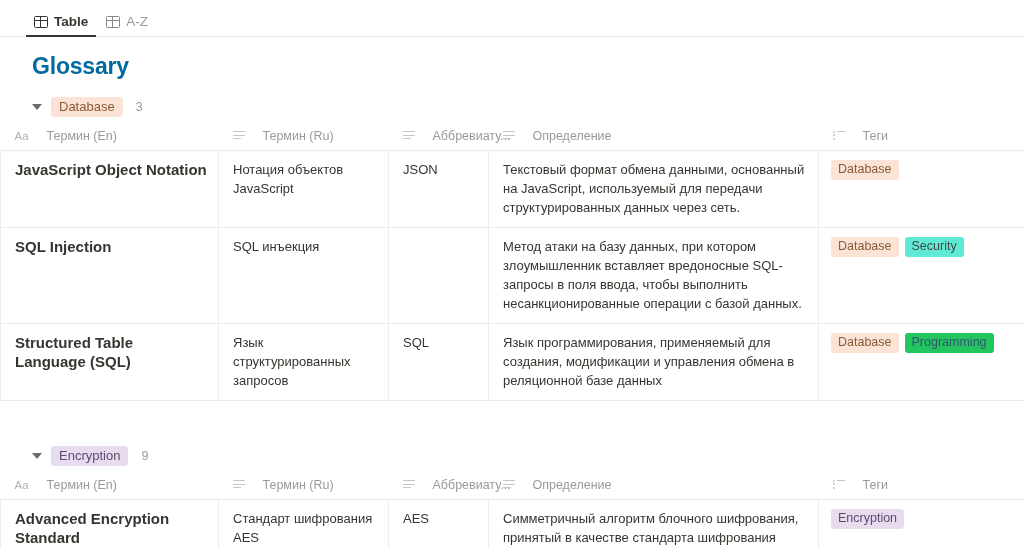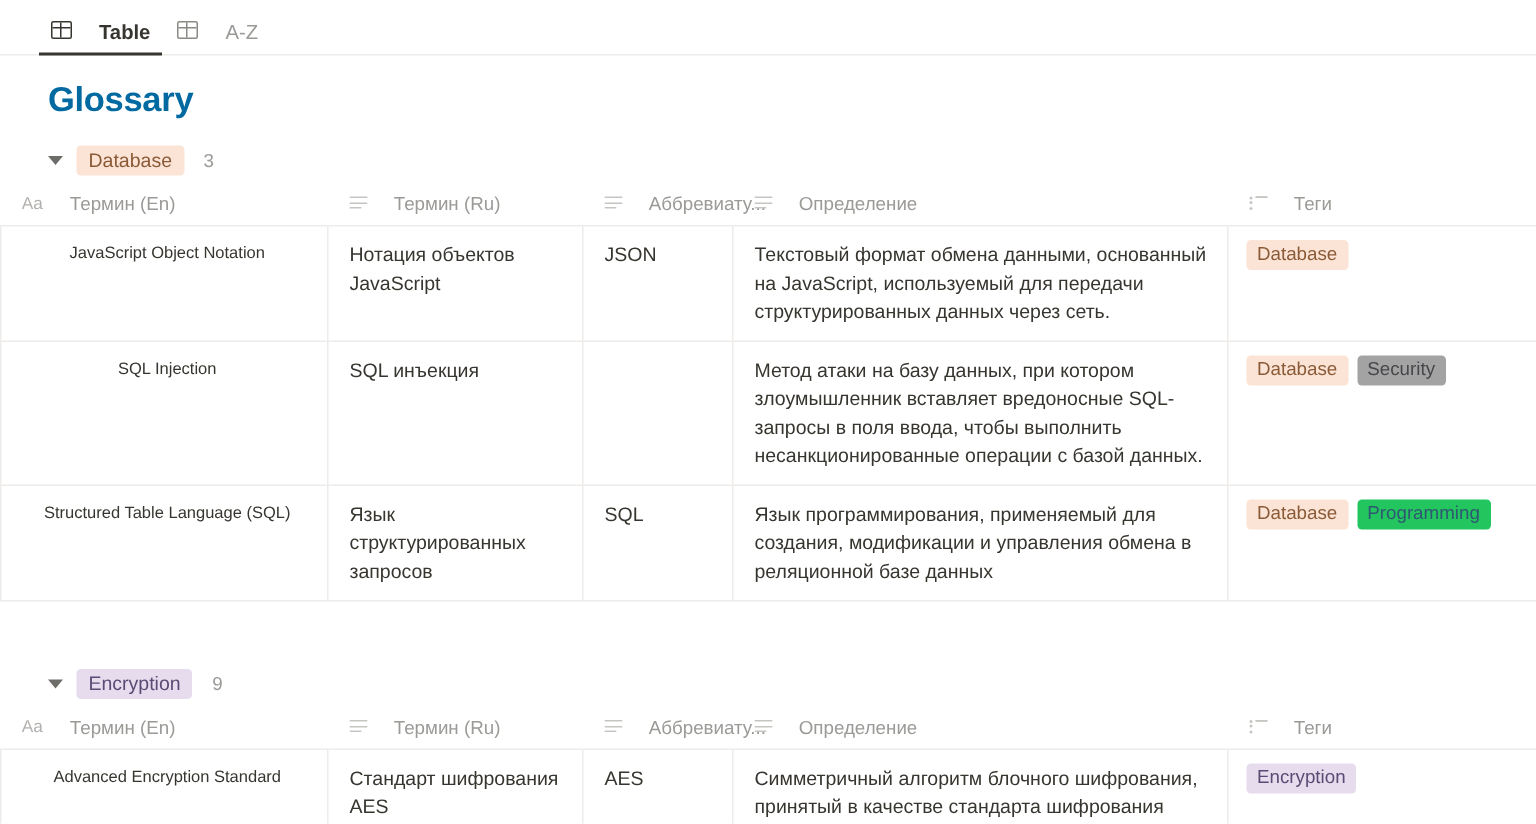--- a/index.html
+++ b/index.html
@@ -25,22 +25,22 @@
   .viewbar::after {
     content: "";
     position: absolute;
     left: 0; right: 0; bottom: 0;
     height: 1px;
     background: #edecea;
   }
   .viewtab {
     position: relative;
     display: flex;
-    align-items: flex-start;
-    gap: 18px;
+    align-items: center;
+    gap: 6px;
     padding: 4px 8px 8px 8px;
     font-size: 13.5px;
     color: #9b9a97;
     cursor: pointer;
     white-space: nowrap;
   }
   .viewtab.active { color: #37352f; font-weight: bold; }
   .viewtab.active::after {
     content: "";
     position: absolute;
@@ -139,21 +139,21 @@
   .tbl td {
     font-size: 13px;
     color: #37352f;
     padding: 9px 10px 10px 14px;
     border-bottom: 1px solid #edecea;
     border-right: 1px solid #edecea;
     vertical-align: top;
     line-height: 19px;
   }
   .tbl td:last-child { border-right: none; }
-  .tbl td.c1 { font-weight: normal; font-size: 11px; text-align: center; }
+  .tbl td.c1 { font-weight: bold; font-size: 15px; }
   .tbl td.tags { padding-left: 12px; }
   .tbl tr td:first-child { border-left: 1px solid #edecea; }
 
   .tagwrap { display: flex; flex-wrap: wrap; gap: 6px; }
 
   
   .ico-aa {
     font-size: 11.5px;
     color: #b2b1ae;
     font-weight: normal;
@@ -292,21 +292,21 @@
           </td>
         </tr>
         <tr>
           <td class="c1">SQL Injection</td>
           <td>SQL инъекция</td>
           <td></td>
           <td>Метод атаки на базу данных, при котором злоумышленник вставляет вредоносные SQL-запросы в поля ввода, чтобы выполнить несанкционированные операции с базой данных.</td>
           <td class="tags">
             <span class="tagwrap">
               <span class="pill" style="background:#fbe4d5;color:#8a5a36">Database</span>
-              <span class="pill" style="background:#a3a3a3;color:#48464a">Security</span>
+              <span class="pill" style="background:#5eead4;color:#48464a">Security</span>
             </span>
           </td>
         </tr>
         <tr>
           <td class="c1">Structured Table Language (SQL)</td>
           <td>Язык структурированных запросов</td>
           <td>SQL</td>
           <td>Язык программирования, применяемый для создания, модификации и управления обмена в реляционной базе данных</td>
           <td class="tags">
             <span class="tagwrap">

